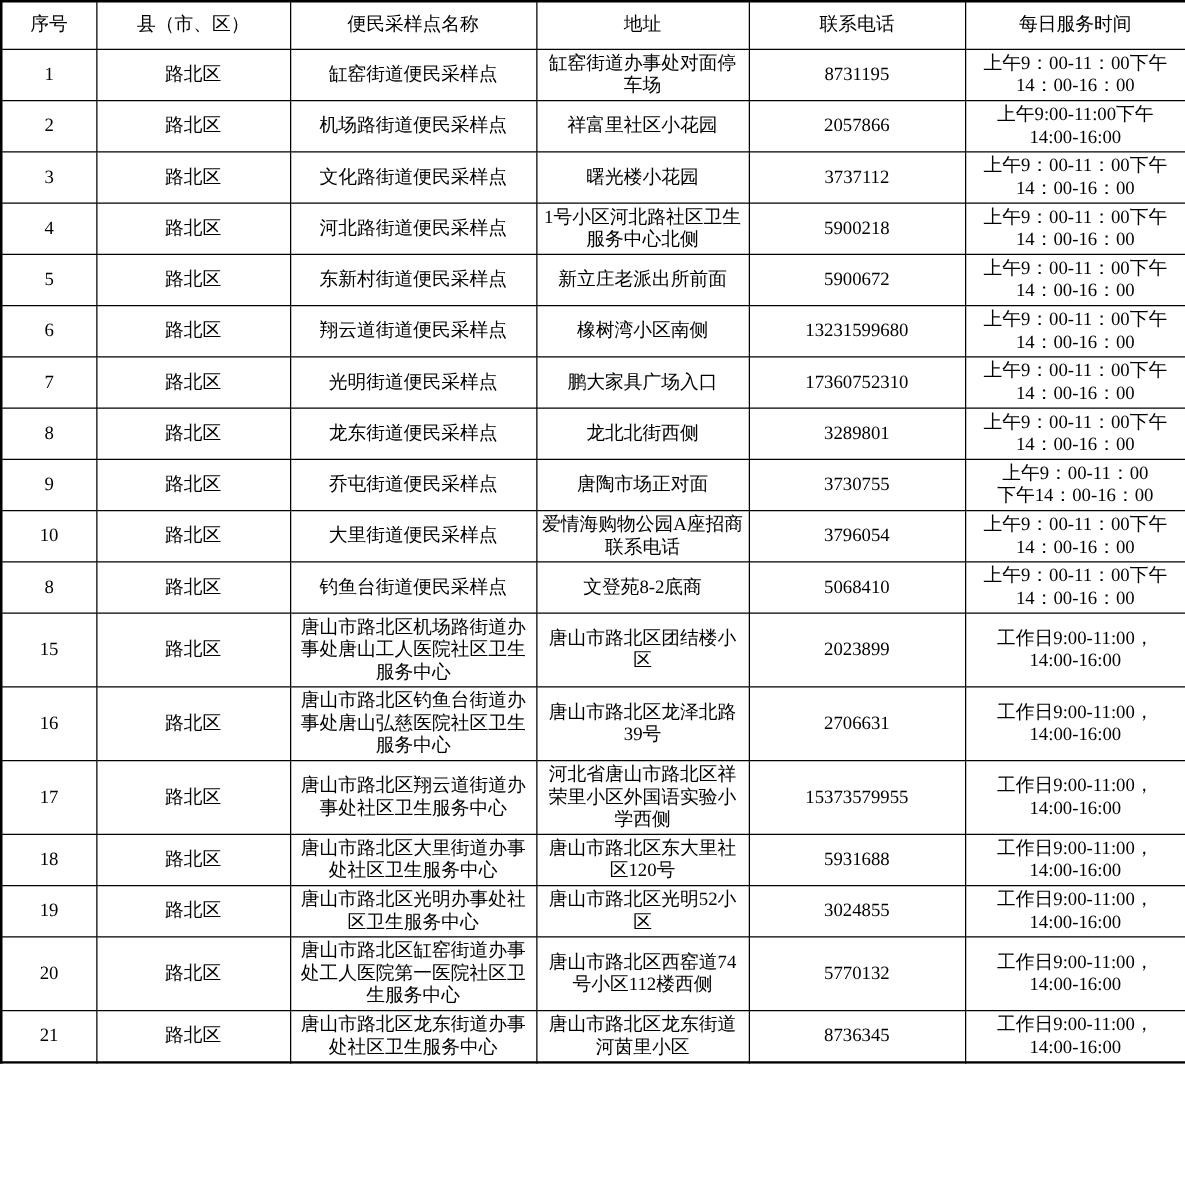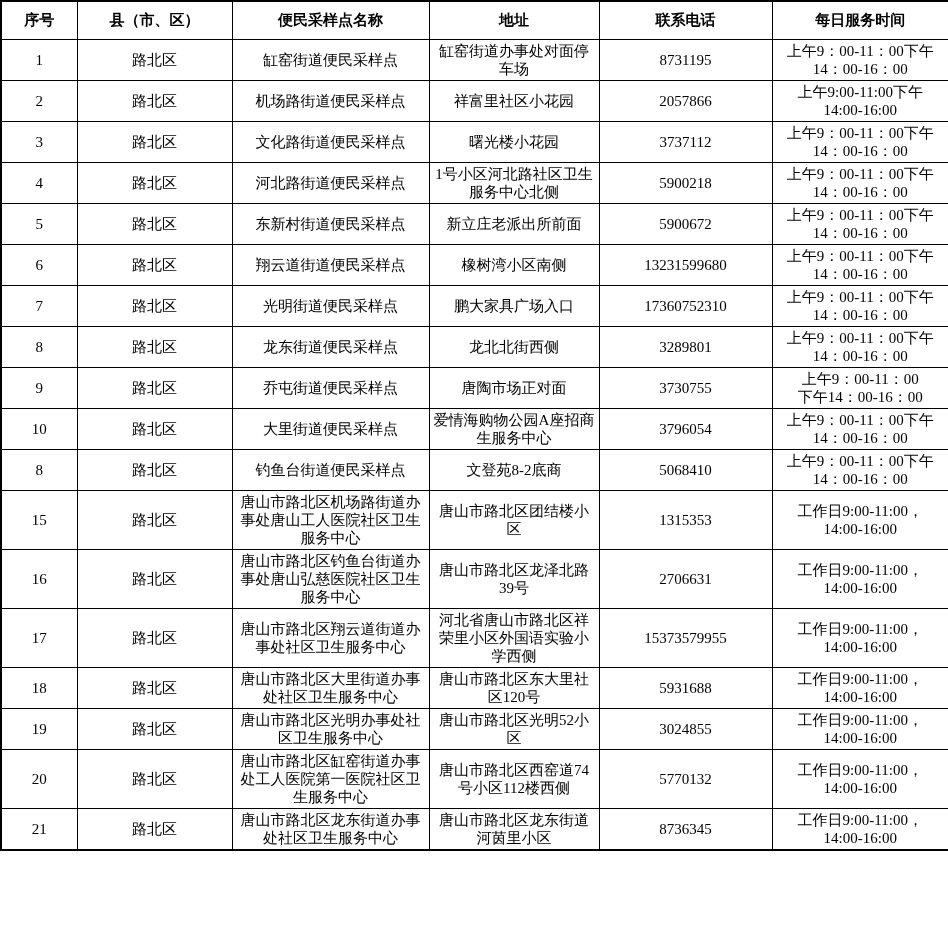--- a/index.html
+++ b/index.html
@@ -27,21 +27,21 @@
     font-size: 15px;
     line-height: 18px;
     white-space: pre-line;
     overflow: hidden;
     word-break: break-all;
   }
   table.sampling thead tr {
     height: 38px;
   }
   table.sampling th {
-    font-weight: bold;
+    font-weight: normal;
     white-space: nowrap;
   }
   table.sampling tbody tr {
     height: 40px;
   }
   .col-index   { width: 76px; }
   .col-district{ width: 155px; }
   .col-name    { width: 197px; }
   .col-address { width: 170px; }
   .col-phone   { width: 173px; }
@@ -160,21 +160,21 @@
     <td>3730755</td>
     <td>上午9：00-11：00
 下午14：00-16：00</td>
   </tr>
 
   <tr>
     <td>10</td>
     <td>路北区</td>
     <td>大里街道便民采样点</td>
     <td>爱情海购物公园A座招商
-生服务中心</td>
+联系电话</td>
     <td>3796054</td>
     <td>上午9：00-11：00下午
 14：00-16：00</td>
   </tr>
 
   <tr>
     <td>8</td>
     <td>路北区</td>
     <td>钓鱼台街道便民采样点</td>
     <td>文登苑8-2底商</td>
@@ -187,21 +187,21 @@
 
 
   <tr>
     <td>15</td>
     <td>路北区</td>
     <td>唐山市路北区机场路街道办
 事处唐山工人医院社区卫生
 服务中心</td>
     <td>唐山市路北区团结楼小
 区</td>
-    <td>1315353</td>
+    <td>2023899</td>
     <td>工作日9:00-11:00，
 14:00-16:00</td>
   </tr>
 
   <tr>
     <td>16</td>
     <td>路北区</td>
     <td>唐山市路北区钓鱼台街道办
 事处唐山弘慈医院社区卫生
 服务中心</td>

